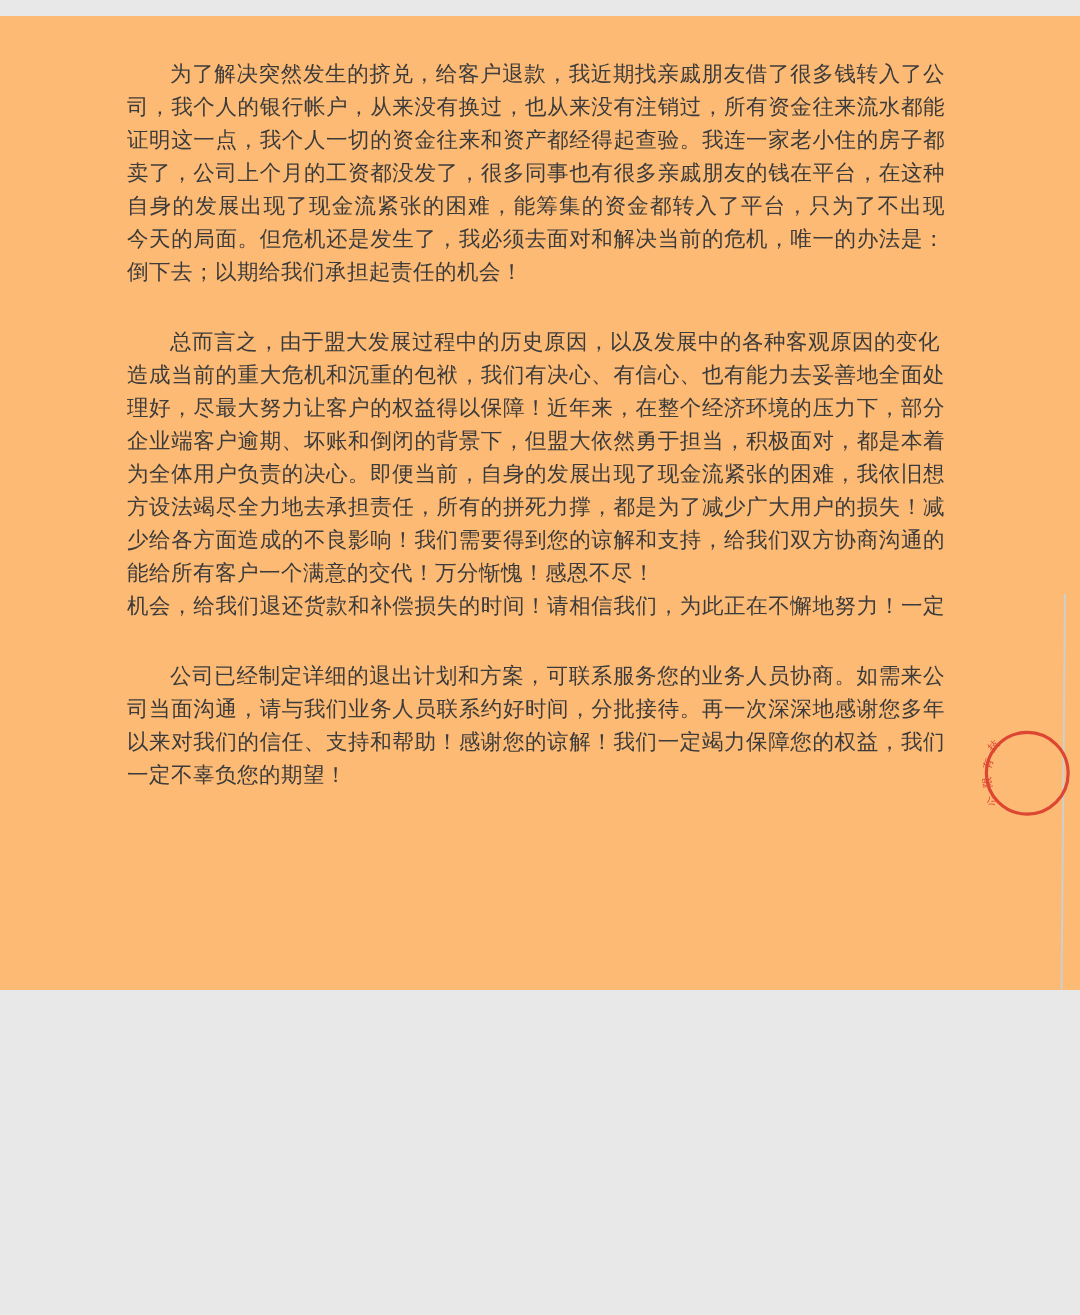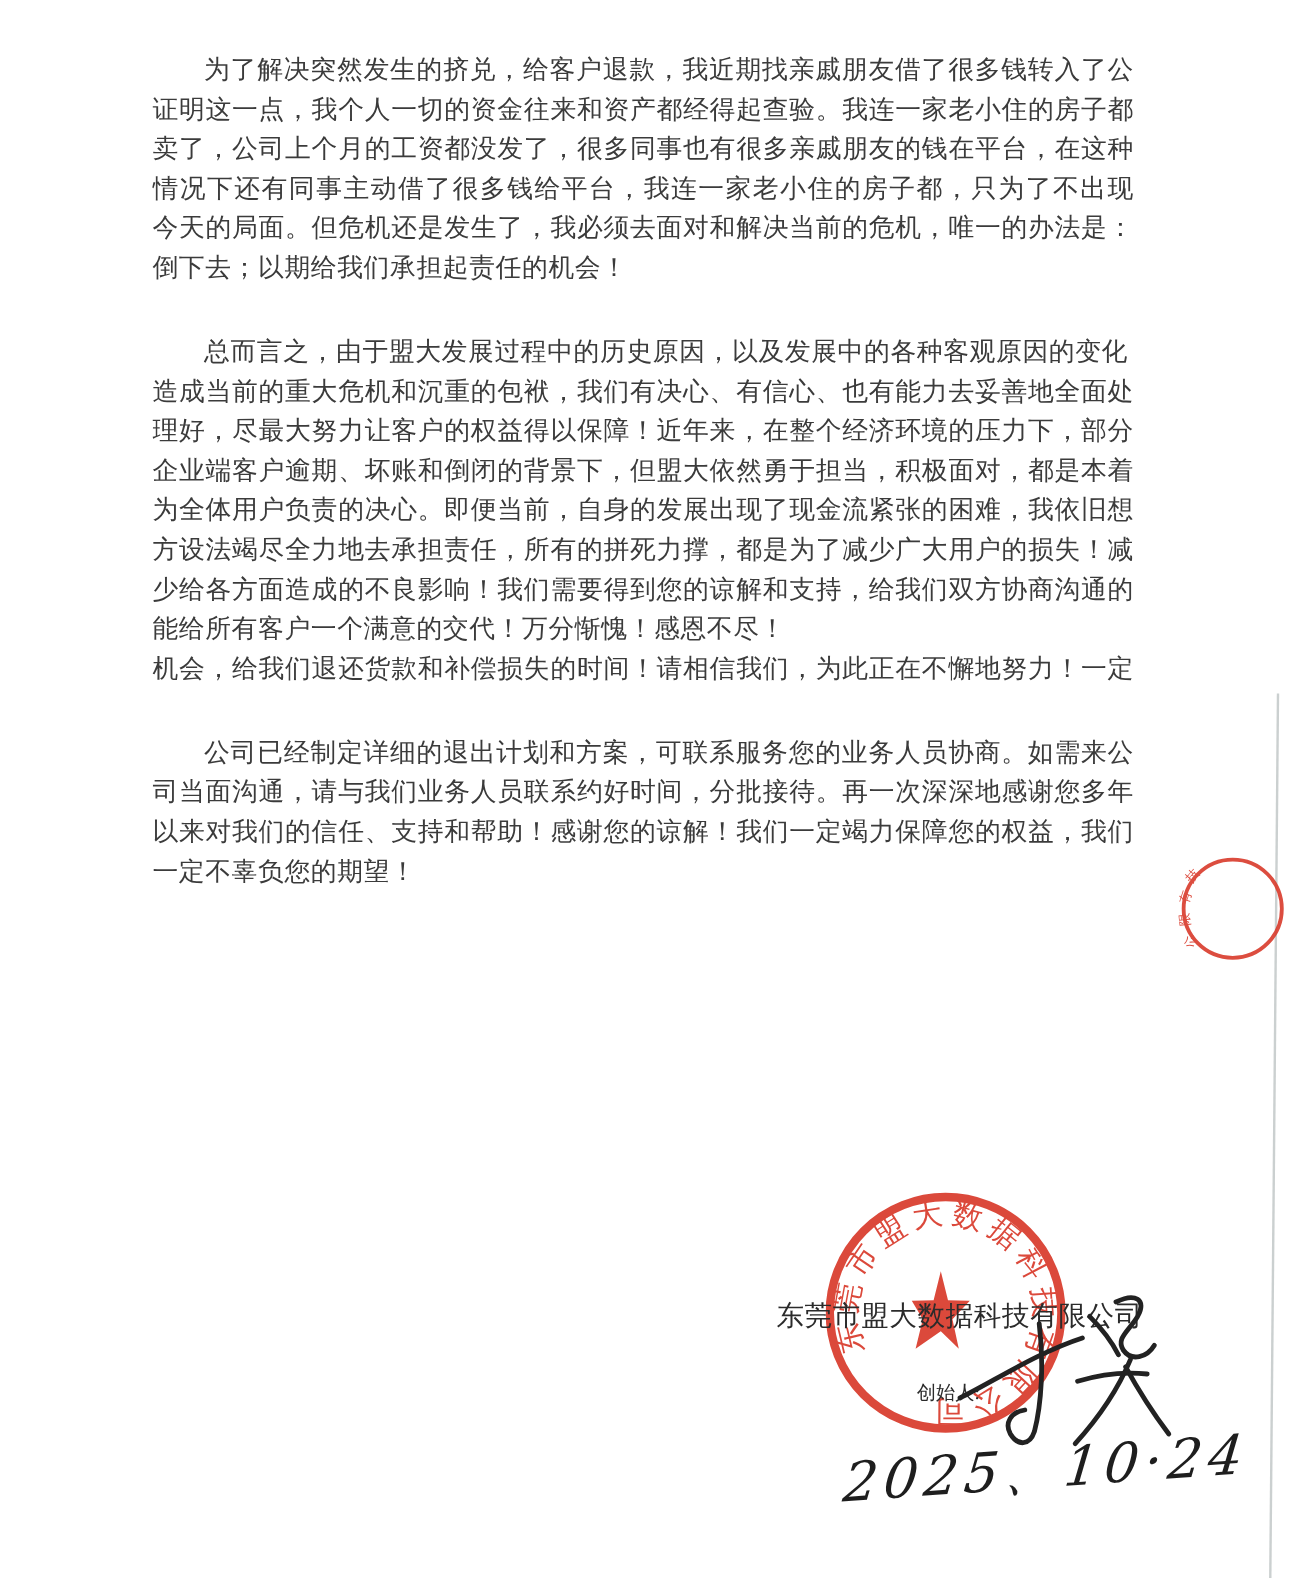--- a/index.html
+++ b/index.html
@@ -1,20 +1,20 @@
 <!DOCTYPE html>
 <html><head>
 <meta charset="utf-8">
 <style>
   html,body{margin:0;padding:0;background:#e8e8e8;}
   .page{
     position:relative;
-    width:1080px;height:1315px;
-    margin:0 auto;
-    background:#ffffff;
+    width:1080px;height:974px;
+    margin:16px auto;
+    background:#fdba74;
     overflow:hidden;
     font-family:"Liberation Serif","DejaVu Serif",serif;
     color:#3b3b3b;
   }
   .body-text{
     position:absolute;left:127px;top:42px;width:818px;
     font-size:21.5px;line-height:33px;letter-spacing:.5px;
   }
   .para{margin:0 0 37px 0;}
   .para:last-child{margin-bottom:0;}
@@ -45,23 +45,24 @@
   }
 </style>
 </head>
 <body>
 
 <div class="page">
 
   <div class="body-text">
     <div class="para">
       <div class="tline first">为了解决突然发生的挤兑，给客户退款，我近期找亲戚朋友借了很多钱转入了公</div>
+      <div class="tline">司，我个人的银行帐户，从来没有换过，也从来没有注销过，所有资金往来流水都能</div>
       <div class="tline">证明这一点，我个人一切的资金往来和资产都经得起查验。我连一家老小住的房子都</div>
       <div class="tline">卖了，公司上个月的工资都没发了，很多同事也有很多亲戚朋友的钱在平台，在这种</div>
-      <div class="tline">情况下还有同事主动借了很多钱给平台，我连一家老小住的房子都，只为了不出现</div>
+      <div class="tline">自身的发展出现了现金流紧张的困难，能筹集的资金都转入了平台，只为了不出现</div>
       <div class="tline">今天的局面。但危机还是发生了，我必须去面对和解决当前的危机，唯一的办法是：</div>
       <div class="tline last">倒下去；以期给我们承担起责任的机会！</div>
     </div>
     <div class="para">
       <div class="tline first">总而言之，由于盟大发展过程中的历史原因，以及发展中的各种客观原因的变化，</div>
       <div class="tline">造成当前的重大危机和沉重的包袱，我们有决心、有信心、也有能力去妥善地全面处</div>
       <div class="tline">理好，尽最大努力让客户的权益得以保障！近年来，在整个经济环境的压力下，部分</div>
       <div class="tline">企业端客户逾期、坏账和倒闭的背景下，但盟大依然勇于担当，积极面对，都是本着</div>
       <div class="tline">为全体用户负责的决心。即便当前，自身的发展出现了现金流紧张的困难，我依旧想</div>
       <div class="tline">方设法竭尽全力地去承担责任，所有的拼死力撑，都是为了减少广大用户的损失！减</div>

